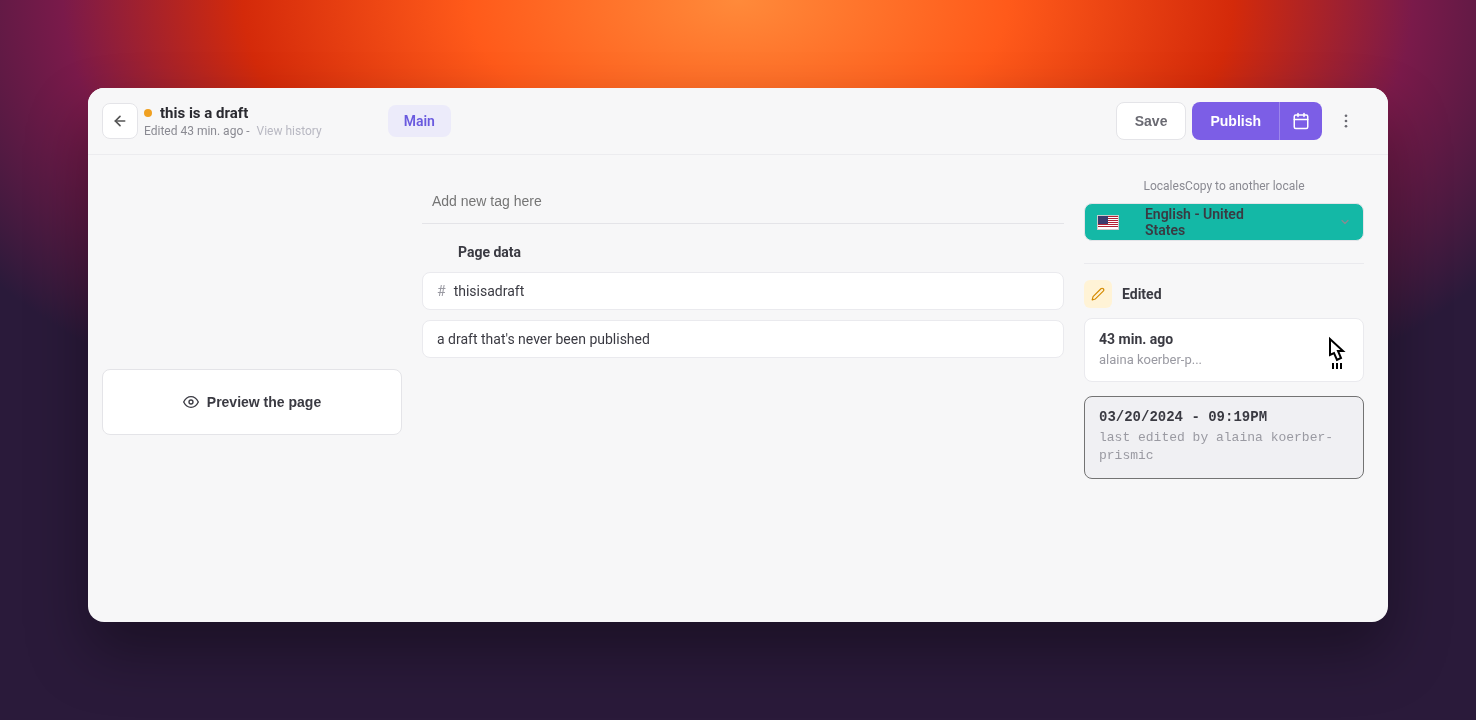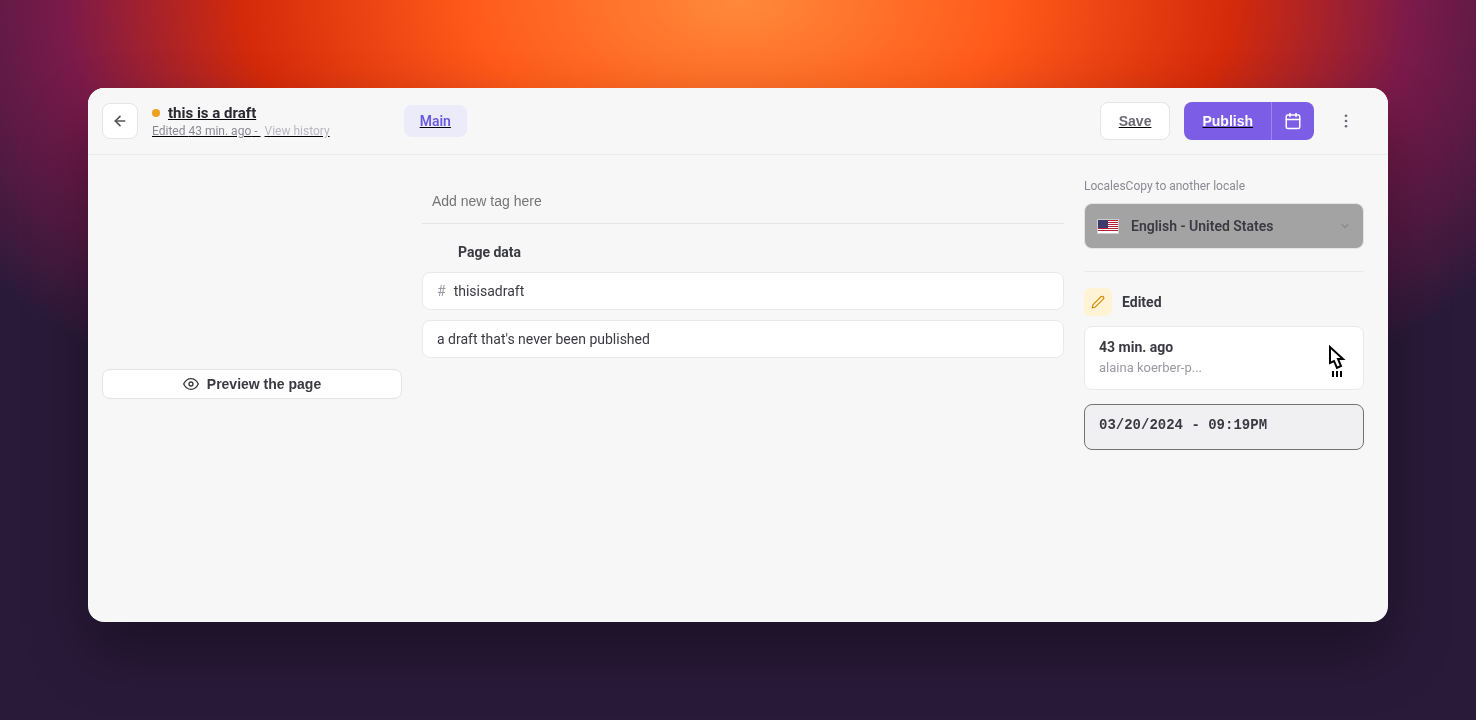--- a/index.html
+++ b/index.html
@@ -22,24 +22,23 @@
     box-shadow: 0 30px 60px rgba(0,0,0,0.35);
     display: flex;
     flex-direction: column;
     overflow: hidden;
   }
   
   .hdr {
     display: flex;
     align-items: center;
     padding: 14px 24px 14px 14px;
-    gap: 14px;
+    gap: 6px;
     border-bottom: 1px solid #ececef;
     background: #f7f7f8;
-    text-decoration: underline;
   }
   .back-btn {
     width: 36px; height: 36px;
     border: 1px solid #e4e4e8;
     border-radius: 8px;
     background: #fff;
     display: flex; align-items: center; justify-content: center;
     cursor: pointer;
     color: #555;
   }
@@ -107,21 +106,21 @@
     gap: 20px;
     padding: 24px 24px 24px 14px;
   }
   
   .left-col { display: flex; flex-direction: column; }
   .preview-btn {
     margin-top: 190px;
     background: #fff;
     border: 1px solid #e4e4e8;
     border-radius: 8px;
-    padding: 6px 16px;
+    padding: 24px 16px;
     font-size: 14px;
     font-weight: 600;
     color: #3a3a42;
     display: flex; align-items: center; justify-content: center;
     gap: 8px;
     cursor: pointer;
   }
   
   .center-col { display: flex; flex-direction: column; }
   .tag-input {
@@ -153,28 +152,28 @@
   .field-label {
     font-size: 11px;
     color: #9a9aa2;
     margin-bottom: 4px;
   }
   .field-row { display: flex; align-items: center; gap: 8px; }
   .hash-icon { color: #9a9aa2; font-size: 14px; }
   .field-value { font-size: 14px; color: #3a3a42; }
   
   .right-col { display: flex; flex-direction: column; }
-  .row-top { display: flex; justify-content: flex-start; align-items: center; font-size: 12px; color: #8a8a92; margin-bottom: 10px; }
+  .row-top { display: flex; justify-content: center; align-items: center; font-size: 12px; color: #8a8a92; margin-bottom: 10px; }
   .copy-link { color: #8a8a92; font-size: 12px; cursor: pointer; }
   .locale-select {
-    background: #a3a3a3;
+    background: #14b8a6;
     border: 1px solid #e4e4e8;
     border-radius: 8px;
-    padding: 14px 12px;
-    display: flex; align-items: center; gap: 12px;
+    padding: 2px 12px;
+    display: flex; align-items: center; gap: 26px;
     font-size: 14px;
     font-weight: 600;
     color: #3a3a42;
     cursor: pointer;
   }
   .flag {
     width: 22px; height: 15px;
     background: linear-gradient(to bottom, #b22234 0%, #b22234 8%, #fff 8%, #fff 16%, #b22234 16%, #b22234 24%, #fff 24%, #fff 32%, #b22234 32%, #b22234 40%, #fff 40%, #fff 48%, #b22234 48%, #b22234 56%, #fff 56%, #fff 64%, #b22234 64%, #b22234 72%, #fff 72%, #fff 80%, #b22234 80%, #b22234 88%, #fff 88%, #fff 100%);
     position: relative;
     border: 1px solid #ccc;
@@ -329,16 +328,17 @@
           <g stroke="#000" stroke-width="2" fill="none">
               <line x1="14" y1="30" x2="14" y2="36"></line>
               <line x1="18" y1="30" x2="18" y2="36"></line>
               <line x1="22" y1="30" x2="22" y2="36"></line>
             </g>
         </svg>
       </div>
 
       <div class="event-card muted">
         <div class="event-title">03/20/2024 - 09:19PM</div>
+        <div class="event-sub">last edited by alaina koerber-prismic</div>
       </div>
     </div>
   </div>
 </div>
 
 </body></html>

